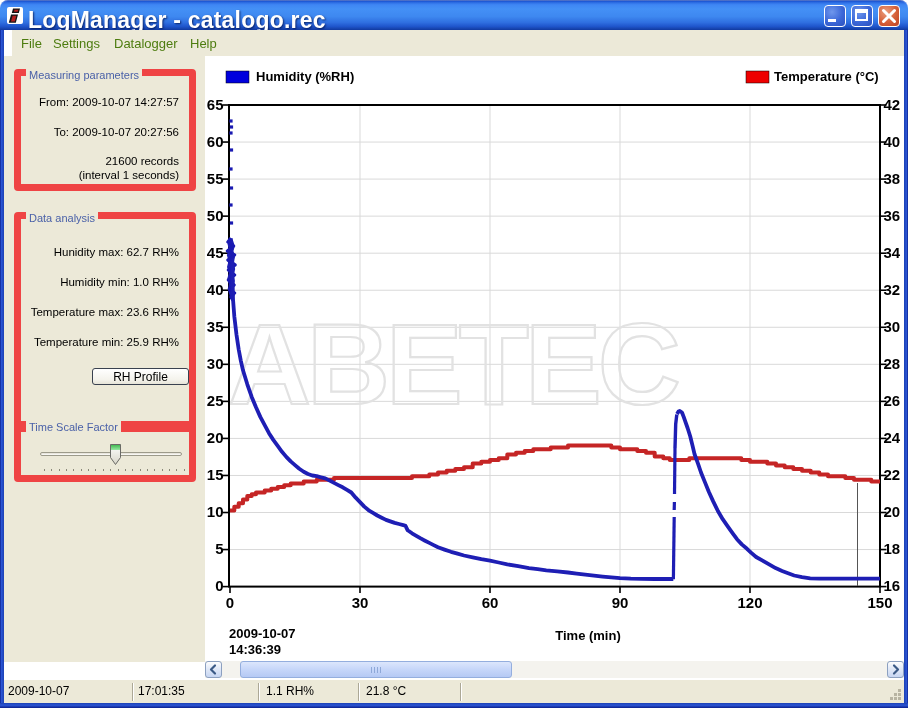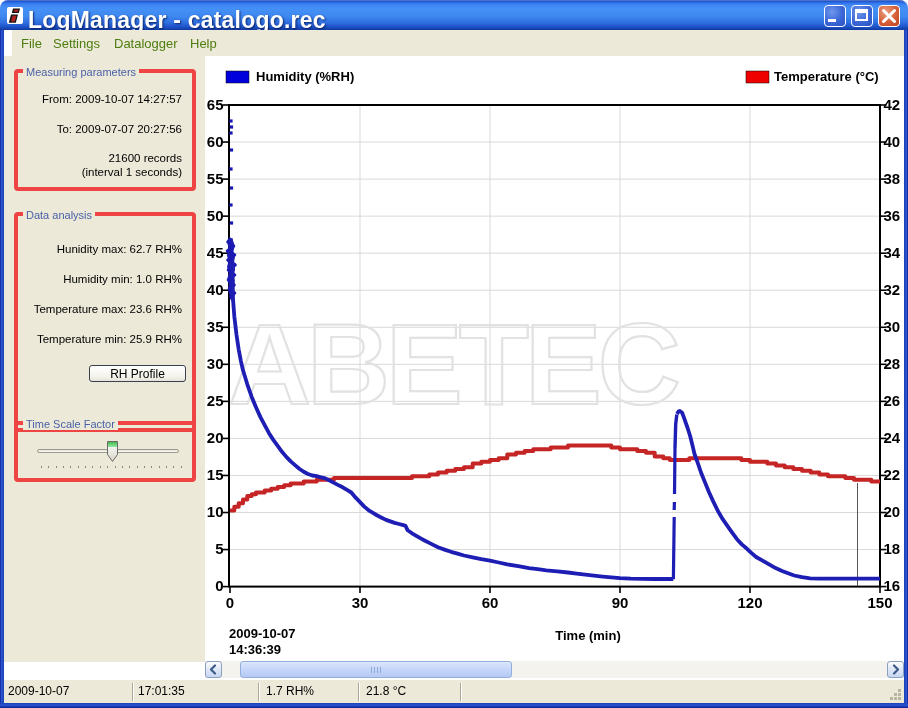--- a/index.html
+++ b/index.html
@@ -26,21 +26,21 @@
 #menubar span { position:absolute; top:6px; }
 
 
 .bord { position:absolute; background:linear-gradient(90deg,#0b1f8c 0%,#2b55d4 35%,#1c41b4 100%); }
 #bl { left:0; top:30px; width:4px; bottom:0; }
 #br { right:0; top:30px; width:4px; bottom:0; background:linear-gradient(270deg,#0b1f8c 0%,#2b55d4 35%,#1c41b4 100%); }
 #bb { left:0; right:0; bottom:0; height:5px; background:linear-gradient(0deg,#0b1f8c 0%,#2b55d4 55%,#1c41b4 100%); }
 
 
 #panel { position:absolute; left:4px; top:56px; width:201px; height:606px; background:#ece9d8; font-size:11.5px; }
-.grp { position:absolute; left:10px; width:182px; border:4px solid #ef4444; border-radius:4px; }
+.grp { position:absolute; left:10px; width:182px; border:7px solid #ef4444; border-radius:4px; }
 .grp .cap { position:absolute; left:5px; top:-7px; background:#ece9d8; padding:0 3px; color:#4a61a8; font-size:11px; }
 .rline { position:absolute; right:10px; white-space:nowrap; color:#000; }
 
 #btnrh { position:absolute; left:71px; top:149px; width:97px; height:17px; border:1px solid #39414f; border-radius:3px;
   background:linear-gradient(180deg,#ffffff 0%,#f4f3ec 70%,#e6e4d8 100%); font-size:12px; text-align:center; line-height:16px; }
 
 
 #track { position:absolute; left:19px; top:24px; width:142px; height:4px; border:1px solid #9c9a8a; border-radius:2px;
   background:linear-gradient(180deg,#e0ddd0,#ffffff); }
 #thumb { position:absolute; left:89px; top:16px; width:11px; height:21px; }
@@ -90,21 +90,21 @@
   <div id="menubar">
     <span style="left:9px">File</span>
     <span style="left:41px">Settings</span>
     <span style="left:102px">Datalogger</span>
     <span style="left:178px">Help</span>
   </div>
   <div id="panel">
     <div class="grp" style="top:13px; height:122px;">
       <div class="cap">Measuring parameters</div>
       <div class="rline" style="top:20px">From: 2009-10-07 14:27:57</div>
-      <div class="rline" style="top:50px">To: 2009-07-07 20:27:56</div>
+      <div class="rline" style="top:50px">To: 2009-10-07 20:27:56</div>
       <div class="rline" style="top:79px">21600 records</div>
       <div class="rline" style="top:93px">(interval 1 seconds)</div>
     </div>
     <div class="grp" style="top:156px; height:220px;">
       <div class="cap">Data analysis</div>
       <div class="rline" style="top:27px">Hunidity max: 62.7 RH%</div>
       <div class="rline" style="top:57px">Humidity min: 1.0 RH%</div>
       <div class="rline" style="top:87px">Temperature max: 23.6 RH%</div>
       <div class="rline" style="top:117px">Temperature min: 25.9 RH%</div>
       <div id="btnrh">RH Profile</div>
@@ -283,21 +283,21 @@
             <path d="M130.5,5 v6 M133.5,5 v6 M136.5,5 v6 M139.5,5 v6"></path>
           </g>
         </svg></div>
     <div class="sbtn" style="left:682px"><svg width="15" height="15">
           <path d="M6,3.5 L10,7.5 L6,11.5" fill="none" stroke="#3b5a86" stroke-width="2.2" stroke-linecap="round" stroke-linejoin="round"></path>
         </svg></div>
   </div>
   <div id="status">
     <span style="left:4px">2009-10-07</span>
     <span style="left:134px">17:01:35</span>
-    <span style="left:262px">1.7 RH%</span>
+    <span style="left:262px">1.1 RH%</span>
     <span style="left:362px">21.8 °C</span>
     <div class="sep" style="left:128px"></div>
     <div class="sep" style="left:254px"></div>
     <div class="sep" style="left:354px"></div>
     <div class="sep" style="left:456px"></div>
     <svg style="position:absolute; right:2px; bottom:2px" width="12" height="12">
         <g fill="#b8b4a2">
           <rect x="8" y="8" width="3" height="3"></rect>
           <rect x="4" y="8" width="3" height="3"></rect>
           <rect x="0" y="8" width="3" height="3"></rect>

